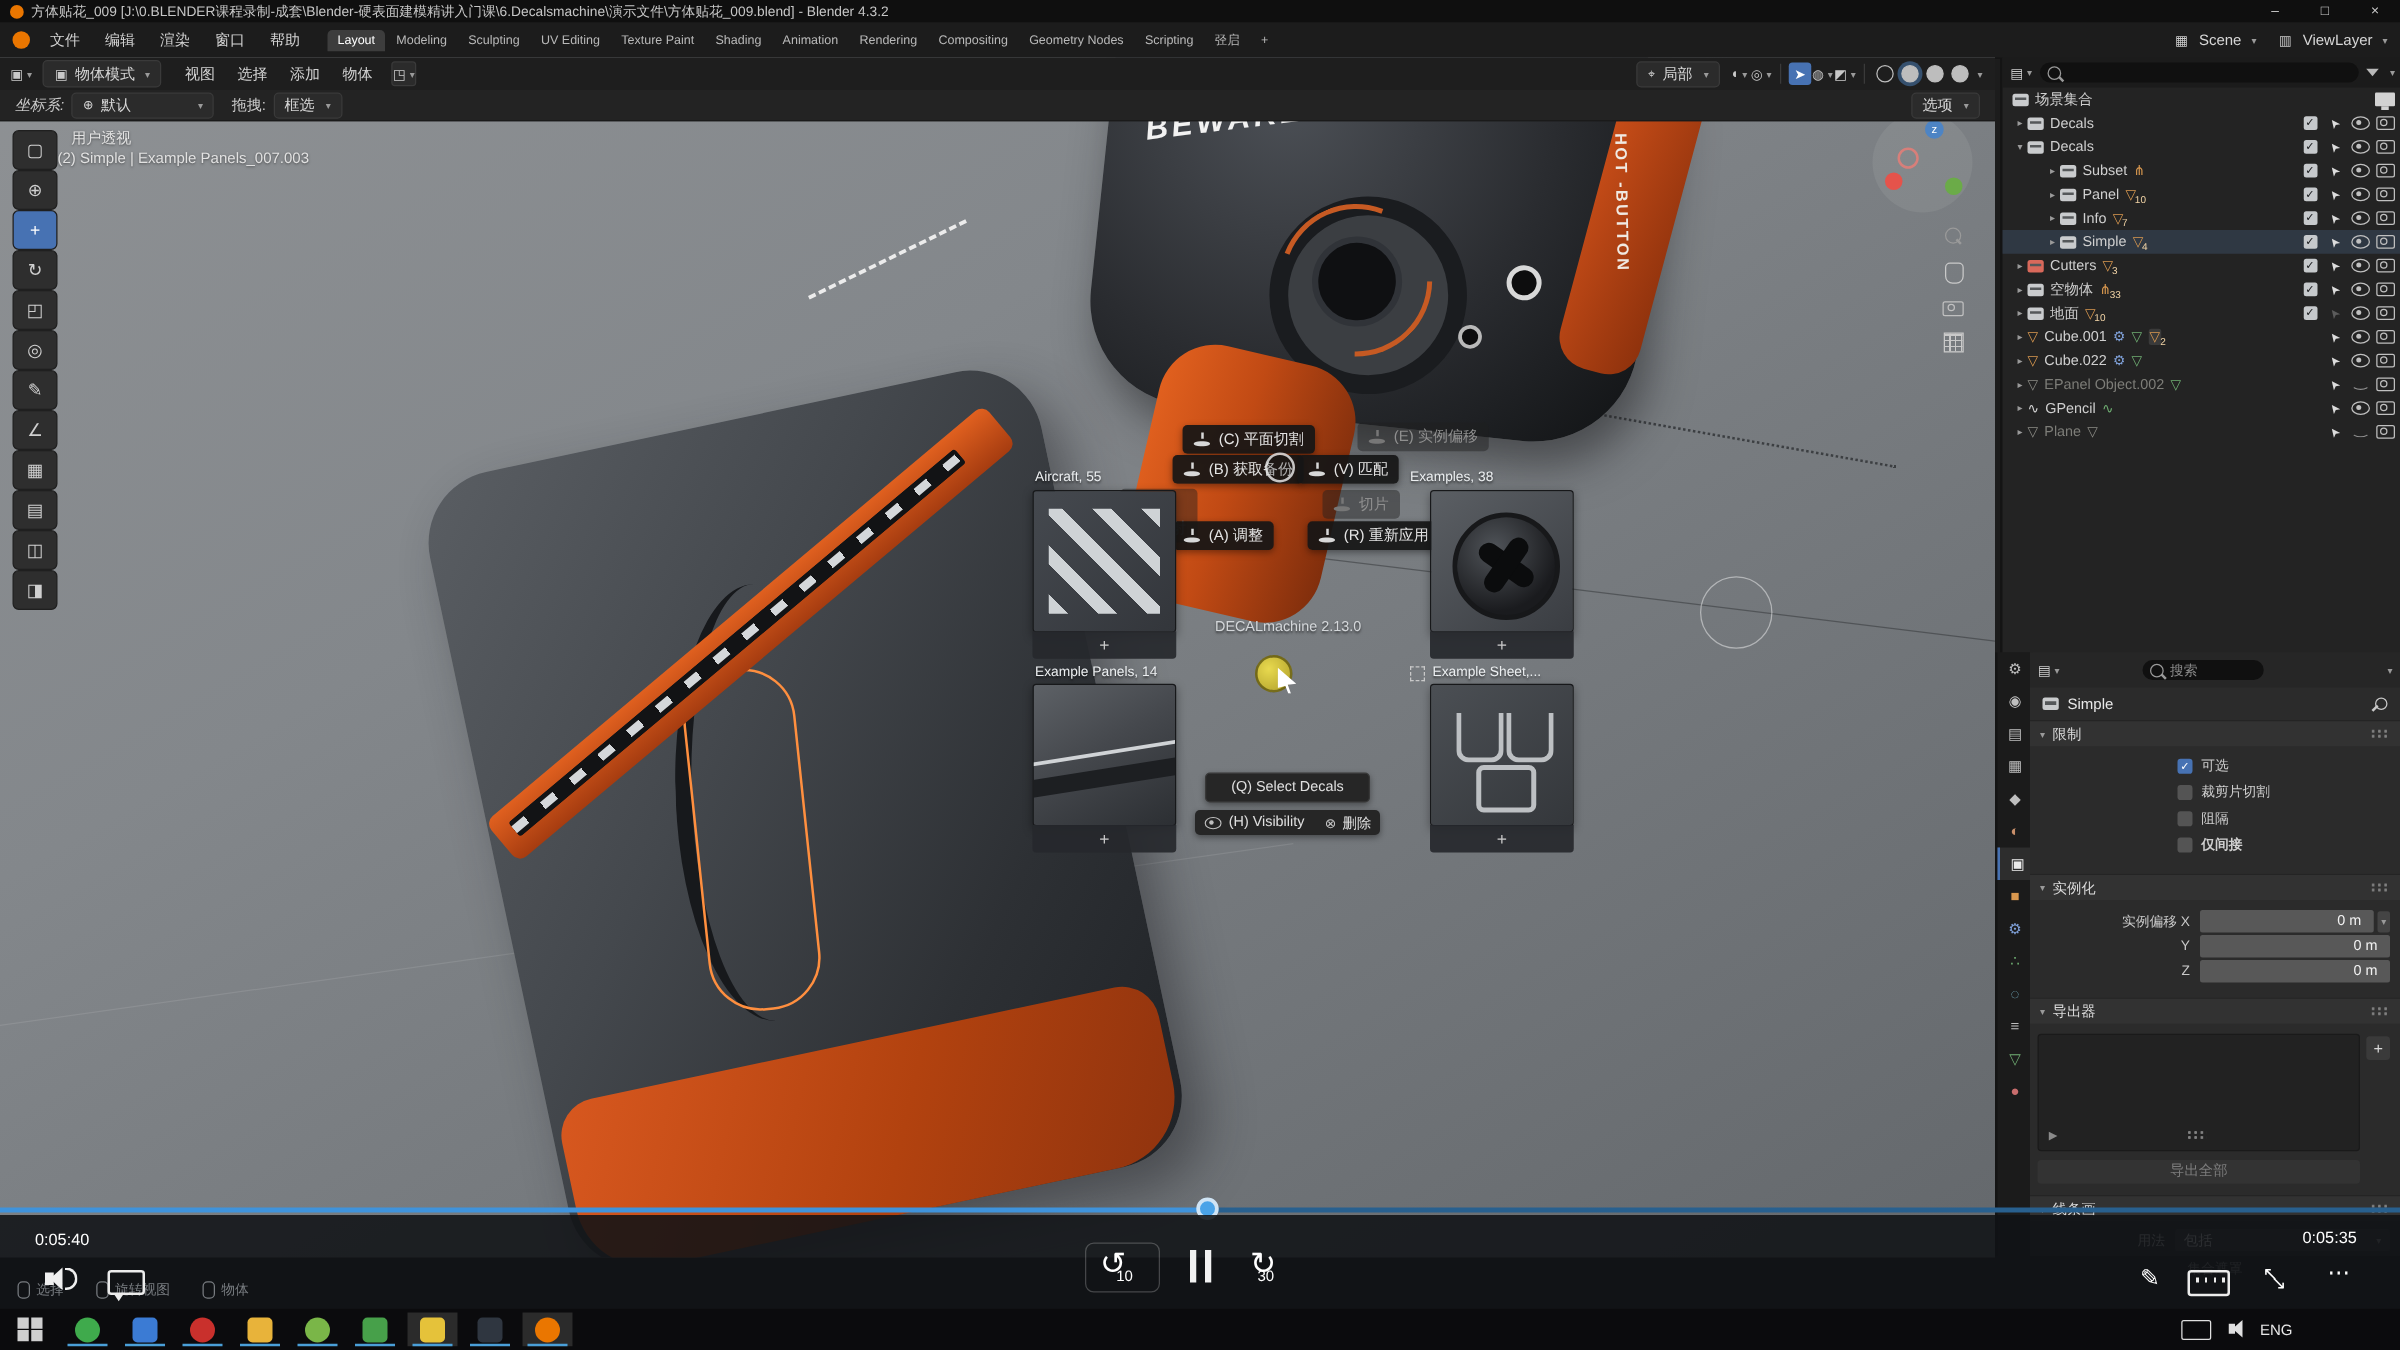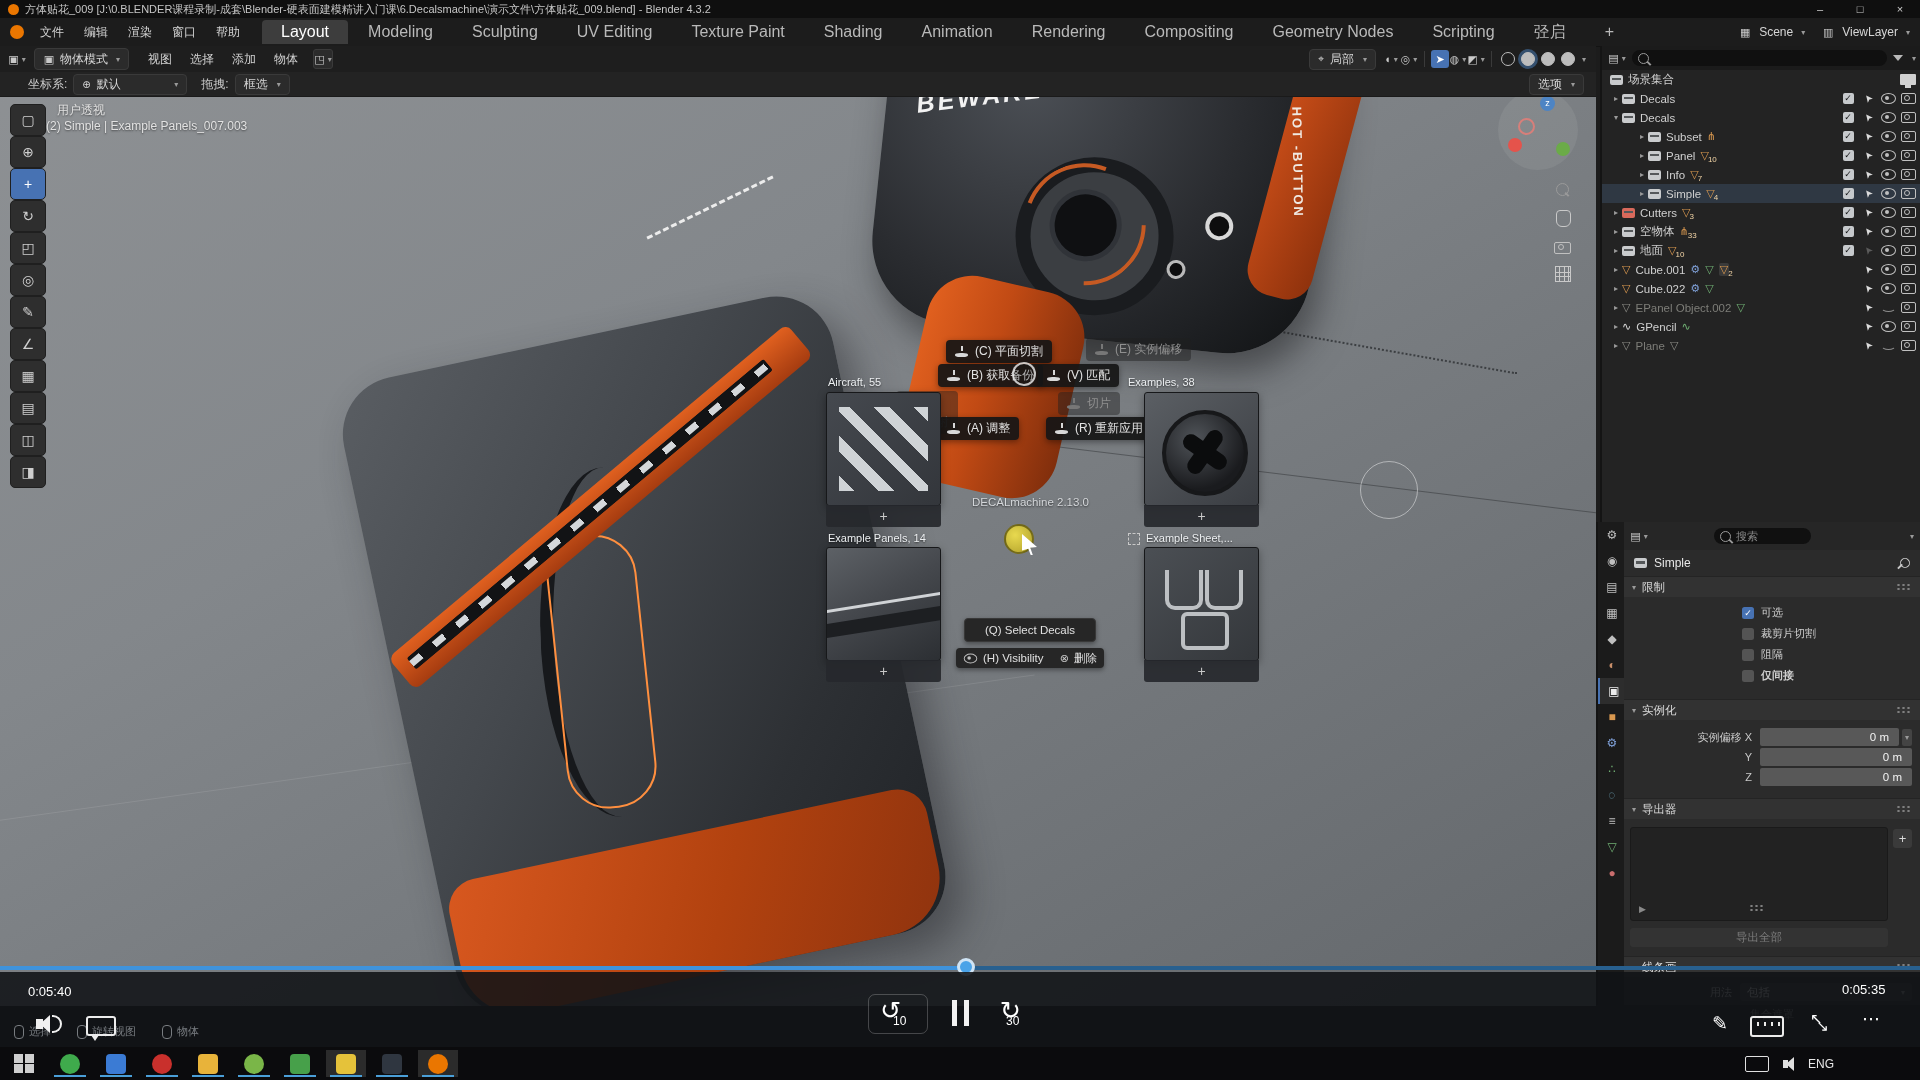--- a/index.html
+++ b/index.html
@@ -10,21 +10,21 @@
   .f11{font-size:11px;} .f12{font-size:12px;} .f13{font-size:13px;}
   .dim{color:#8a8a8a;}
   .chev{font-size:8px;color:#9a9a9a;margin-left:3px;}
   
   #titlebar{left:0;top:0;width:1920px;height:18px;background:#0f0f0f;}
   #titlebar .logo{width:11px;height:11px;border-radius:50%;background:#ea7600;margin:0 6px 0 8px;}
   #title-text{font-size:11px;color:#c6c6c6;white-space:nowrap;}
   .wctl{width:40px;text-align:center;color:#cdcdcd;font-size:11px;line-height:18px;}
   #topbar{left:0;top:18px;width:1920px;height:28px;background:#1c1c1c;border-bottom:1px solid #131313;}
   .menu-item{padding:0 10px;font-size:12px;color:#d2d2d2;line-height:28px;}
-  .ws-tab{padding:3px 19px;font-size:16px;color:#b9b9b9;border-radius:4px 4px 0 0;margin-right:1px;}
+  .ws-tab{padding:3px 8px;font-size:10px;color:#b9b9b9;border-radius:4px 4px 0 0;margin-right:1px;}
   .ws-tab.active{background:#3d3d3d;color:#ffffff;}
   
   #vp-header{left:0;top:46px;width:1596px;height:26px;background:#1e1e1e;border-bottom:1px solid #161616;}
   #tool-settings{left:0;top:72px;width:1596px;height:24px;background:#232323;border-bottom:1px solid #1a1a1a;}
   .hdr-menu{padding:0 9px;font-size:12px;color:#d2d2d2;}
   .mode-box{background:#2b2b2b;border:1px solid #3a3a3a;border-radius:4px;padding:1px 8px;display:flex;align-items:center;gap:5px;font-size:12px;}
   .dd-box{background:#2b2b2b;border:1px solid #3a3a3a;border-radius:4px;padding:1px 8px;display:flex;align-items:center;gap:6px;font-size:12px;}
   .hicon{width:18px;height:18px;border-radius:3px;display:flex;align-items:center;justify-content:center;font-size:11px;color:#c9c9c9;}
   .hicon.blue{background:#4772b3;color:#fff;}
   .shade-dot{width:12px;height:12px;border-radius:50%;border:1.4px solid #bdbdbd;margin:0 3px;}
@@ -330,21 +330,21 @@
     <span class="hicon">◩<span class="chev">▾</span></span>
     <span style="width:1px;height:16px;background:#3a3a3a;margin:0 6px;"></span>
     <span class="shade-dot"></span>
     <span class="shade-dot solid sel"></span>
     <span class="shade-dot solid"></span>
     <span class="shade-dot solid" style="margin-right:4px;"></span>
     <span class="chev" style="margin-right:10px;">▾</span>
   </div>
 
   <div class="abs row" id="tool-settings">
-    <span class="f12" style="margin-left:28px;color:#c9c9c9;">坐标系:</span>
+    <span class="f12" style="margin-left:12px;color:#c9c9c9;font-style:italic;">坐标系:</span>
     <span class="dd-box" style="margin-left:6px;width:96px;">
       <span style="font-size:10px;">⊕</span>
       <span>默认</span>
       <span class="chev" style="margin-left:auto;">▾</span>
     </span>
     <span class="f12" style="margin-left:14px;color:#c9c9c9;">拖拽:</span>
     <span class="dd-box" style="margin-left:6px;">
       <span>框选</span>
       <span class="chev">▾</span>
     </span>

